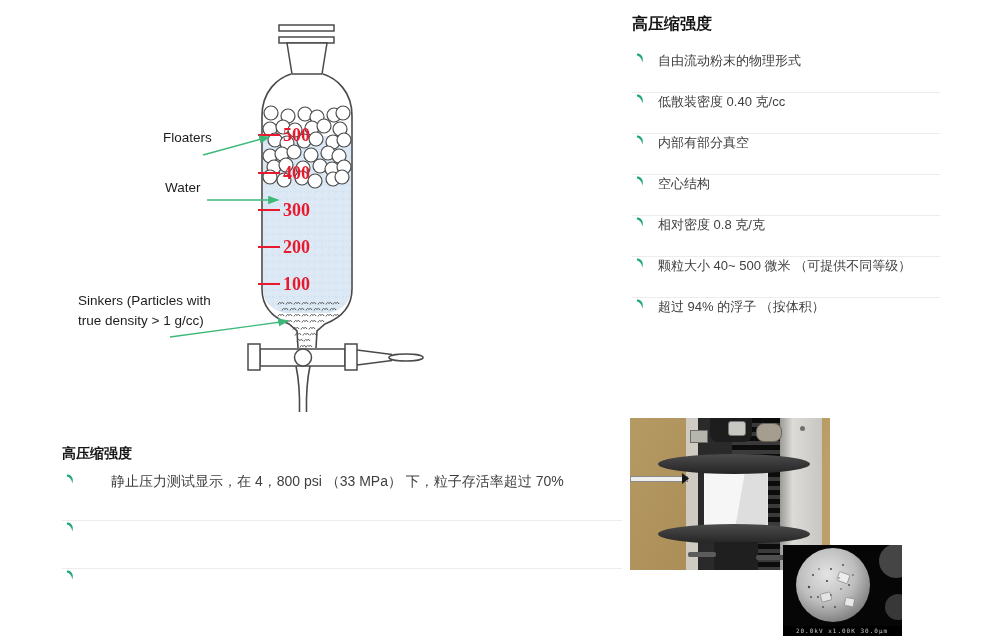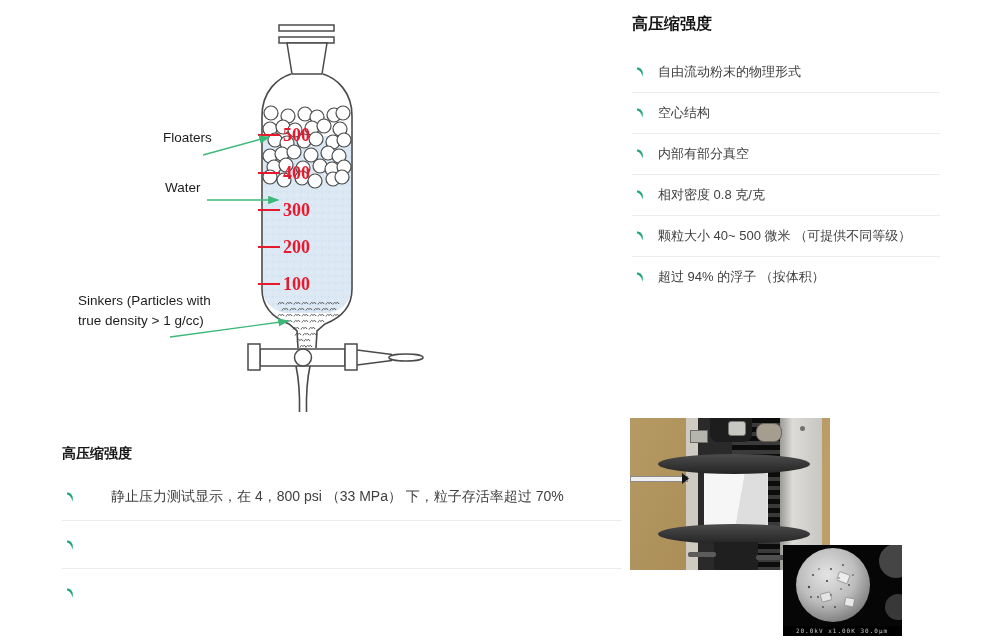--- a/index.html
+++ b/index.html
@@ -16,21 +16,21 @@
   .glass{fill:none;stroke:#4a4a4a;stroke-width:1.6;}
   .glass-fill{fill:#ffffff;stroke:#4a4a4a;stroke-width:1.5;}
   .floater{fill:#ffffff;stroke:#4a4a4a;stroke-width:1.2;}
   .sinker{fill:none;stroke:#4f4f4f;stroke-width:1;}
   .arrow{stroke:var(--arrow-green,#3cb878);stroke-width:1.4;}
   
   .section-title{font-size:16px;font-weight:bold;color:var(--text-title,#141414);margin:0 0 17px 0;}
   .features{position:absolute;left:632px;top:14px;width:308px;}
   .compression{position:absolute;left:62px;top:445px;width:560px;}
   .compression .section-title{font-size:14px;margin-bottom:10px;}
-  .feat-row{display:flex;align-items:center;gap:13px;border-bottom:1px solid var(--divider,#ececec);}
+  .feat-row{display:flex;gap:13px;border-bottom:1px solid var(--divider,#ececec);}
   .features .feat-row{height:40px;}
   .compression .feat-row{height:47px;}
   .feat-row:last-child{border-bottom:none;}
   .bullet{width:9px;height:12px;flex:0 0 auto;fill:var(--teal,#21a67b);margin-left:4px;}
   .feat-text{font-size:13px;color:var(--text-body,#3f3f3f);}
   .compression .feat-text{font-size:14px;padding-left:23px;}
   
   .photo-machine{position:absolute;left:630px;top:418px;width:200px;height:152px;overflow:hidden;z-index:1;}
   .photo-machine div{position:absolute;}
   .mp-bg{inset:0;background:linear-gradient(115deg,#b69a63,#ac8f58 45%,#bda069 80%);}
@@ -213,27 +213,33 @@
       <div class="feat-row">
         <svg class="bullet" viewBox="0 0 10 13">
           <path d="M1.6,1.2 C6.2,2.2 8.8,5.4 7.1,11.6 C6.2,7.0 4.5,4.4 0.8,3.4 Z"></path>
         </svg>
         <span class="feat-text">自由流动粉末的物理形式</span>
       </div>
       <div class="feat-row">
         <svg class="bullet" viewBox="0 0 10 13">
           <path d="M1.6,1.2 C6.2,2.2 8.8,5.4 7.1,11.6 C6.2,7.0 4.5,4.4 0.8,3.4 Z"></path>
         </svg>
+        <span class="feat-text">低散装密度 0.40 克/cc</span>
+      </div>
+      <div class="feat-row">
+        <svg class="bullet" viewBox="0 0 10 13">
+          <path d="M1.6,1.2 C6.2,2.2 8.8,5.4 7.1,11.6 C6.2,7.0 4.5,4.4 0.8,3.4 Z"></path>
+        </svg>
+        <span class="feat-text">内部有部分真空</span>
+      </div>
+      <div class="feat-row">
+        <svg class="bullet" viewBox="0 0 10 13">
+          <path d="M1.6,1.2 C6.2,2.2 8.8,5.4 7.1,11.6 C6.2,7.0 4.5,4.4 0.8,3.4 Z"></path>
+        </svg>
         <span class="feat-text">空心结构</span>
-      </div>
-      <div class="feat-row">
-        <svg class="bullet" viewBox="0 0 10 13">
-          <path d="M1.6,1.2 C6.2,2.2 8.8,5.4 7.1,11.6 C6.2,7.0 4.5,4.4 0.8,3.4 Z"></path>
-        </svg>
-        <span class="feat-text">内部有部分真空</span>
       </div>
       <div class="feat-row">
         <svg class="bullet" viewBox="0 0 10 13">
           <path d="M1.6,1.2 C6.2,2.2 8.8,5.4 7.1,11.6 C6.2,7.0 4.5,4.4 0.8,3.4 Z"></path>
         </svg>
         <span class="feat-text">相对密度 0.8 克/克</span>
       </div>
       <div class="feat-row">
         <svg class="bullet" viewBox="0 0 10 13">
           <path d="M1.6,1.2 C6.2,2.2 8.8,5.4 7.1,11.6 C6.2,7.0 4.5,4.4 0.8,3.4 Z"></path>

